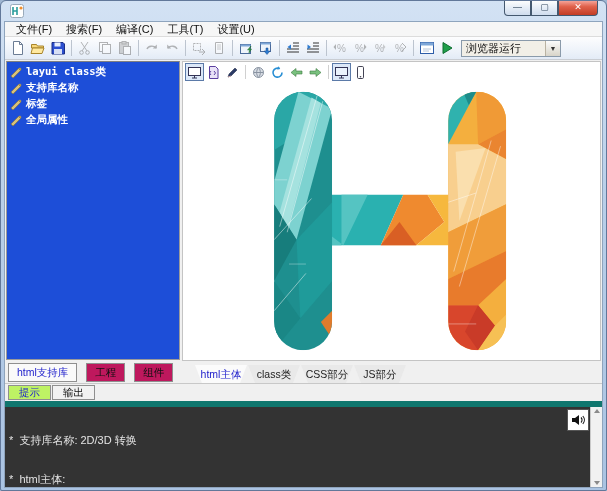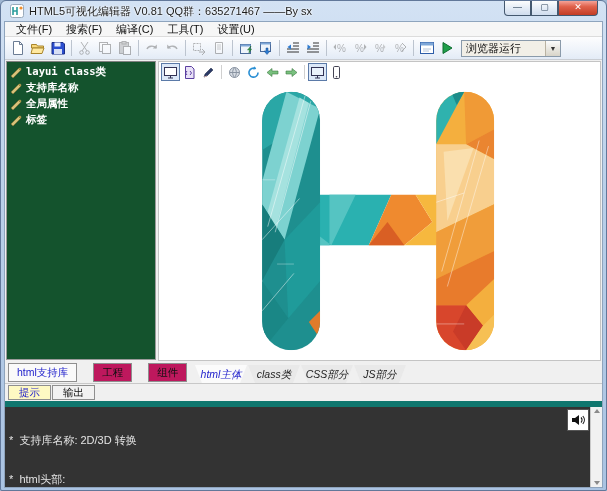--- a/index.html
+++ b/index.html
@@ -27,42 +27,42 @@
   
   .toolbar{height:23px;display:flex;align-items:center;background:linear-gradient(#fdfdfe,#eef3fa 60%,#e3ebf6);border-bottom:1px solid #c9cdd3;padding-left:3px;}
   .tbtn{width:20px;height:19px;display:flex;align-items:center;justify-content:center;border:1px solid transparent;flex:0 0 auto;}
   .tbtn.dis{filter:grayscale(1);opacity:.45;}
   .tsep{width:1px;height:16px;background:#bcc4cf;margin:0 3px;flex:0 0 auto;}
   .combo{margin-left:4px;width:100px;height:17px;border:1px solid #8a9aaa;background:#f2efe7;display:flex;align-items:center;}
   .combo .val{flex:1;padding:0 4px;white-space:nowrap;overflow:hidden;}
   .combo .drop{width:15px;height:100%;border-left:1px solid #b9b2a2;background:linear-gradient(#fbfbfb,#d8d4c8);display:flex;align-items:center;justify-content:center;font-size:7px;color:#333;}
   
   .workspace{flex:1;display:flex;min-height:0;}
-  .sidepanel{width:150px;background:#14532d;border:1px solid #9a9a9a;border-top-color:#808080;margin:1px 0 2px 1px;padding:2px 0;overflow:hidden;}
+  .sidepanel{width:174px;background:#1d4ed8;border:1px solid #9a9a9a;border-top-color:#808080;margin:1px 0 2px 1px;padding:2px 0;overflow:hidden;}
   .tree-item{display:flex;align-items:center;gap:4px;padding:1px 3px;color:#fff;font-family:"DejaVu Sans Mono","Liberation Mono",monospace;font-weight:bold;font-size:10.5px;white-space:nowrap;}
   .tree-ico{width:12px;height:12px;flex:0 0 auto;}
   .editor{flex:1;background:#fff;margin:1px 1px 1px 2px;border:1px solid #c4c4c4;display:flex;flex-direction:column;min-width:0;}
   .pvbar{height:20px;display:flex;align-items:center;padding:1px 2px;background:#fff;}
   .pbtn{width:19px;height:18px;display:flex;align-items:center;justify-content:center;border:1px solid transparent;flex:0 0 auto;}
   .pbtn.pressed{border:1px solid #5b7aa8;background:#dce8f8;}
   .psep{width:1px;height:14px;background:#d0d0d0;margin:0 3px;}
   .logo-wrap{flex:1;display:flex;align-items:center;justify-content:center;min-height:0;}
   
   .tabsrow{height:22px;display:flex;align-items:stretch;background:#f0f0f0;border-bottom:1px solid #c8c8c8;}
-  .ltabs{width:180px;display:flex;padding:1px 0 1px 3px;gap:16px;}
+  .ltabs{width:180px;display:flex;padding:1px 0 1px 3px;gap:9px;}
   .ltab{border:1px solid #8f8f8f;background:#be185d;padding:0 8px;display:flex;align-items:center;white-space:nowrap;font-size:10.5px;}
   .ltab.active{color:#2222cc;background:#fafafa;}
   .etabs{display:flex;align-items:flex-end;margin-left:10px;padding-top:2px;}
   .etab{position:relative;height:0;border-top:18px solid #e9e9e9;border-left:7px solid transparent;border-right:7px solid transparent;margin-right:1px;min-width:52px;}
-  .etab>span{position:absolute;top:-18px;left:-4px;right:-4px;text-align:center;line-height:18px;white-space:nowrap;font-size:10.5px;color:#222;font-style:italic;}
+  .etab>span{position:absolute;top:-18px;left:-4px;right:-4px;text-align:center;line-height:18px;white-space:nowrap;font-size:10.5px;color:#222;}
   .etab.active{border-top-color:#fbfbfb;}
   .etab.active>span{color:#2222cc;}
   .outtabs{height:17px;display:flex;align-items:center;background:#f0f0f0;padding-left:3px;gap:1px;}
   .otab{border:1px solid #8f8f8f;background:#f2f2f2;padding:0 10px;height:15px;display:flex;align-items:center;font-size:10.5px;}
-  .otab.active{color:#2222cc;background:#fef9c3;text-align:center;}
+  .otab.active{color:#2222cc;background:#bef264;text-align:center;}
   
   .console{height:86px;position:relative;background:#333;border-top:6px solid #0f766e;overflow:hidden;}
   .console-text{padding:1px 4px;color:#e4e4e4;font-size:11px;line-height:13px;white-space:pre;font-family:"Liberation Sans","DejaVu Sans",sans-serif;}
   .sound-btn{position:absolute;top:2px;right:13px;width:22px;height:22px;background:#fff;border:1px solid #555;display:flex;align-items:center;justify-content:center;}
   .vscroll{position:absolute;top:0;right:0;bottom:0;width:12px;background:#f1f1f1;border-left:1px solid #c9c9c9;display:flex;flex-direction:column;justify-content:space-between;align-items:center;padding:2px 0;}
   .arr{width:0;height:0;border-left:3px solid transparent;border-right:3px solid transparent;}
   .arr.up{border-bottom:4px solid #8a8a8a;}
   .arr.down{border-top:4px solid #8a8a8a;}
   svg{display:block;}
 </style>
@@ -72,21 +72,20 @@
 <div class="win">
 
   <div class="titlebar">
     <span class="app-ico">
       <svg width="14" height="14" viewBox="0 0 14 14">
           <rect x="0.5" y="0.5" width="13" height="13" rx="2" fill="#fff" stroke="#9ab"></rect>
           <path d="M3 3v8M3 7h4M7 3v8" stroke="#2a9d9d" stroke-width="1.6" fill="none"></path>
           <circle cx="11" cy="4" r="1.6" fill="#f0902f"></circle>
         </svg>
     </span>
-    <span class="title-text">HTML5可视化编辑器 V0.81 QQ群：635271467 ——By sx</span>
     <div class="winbtns">
       <div class="wbtn min">
           <span class="glyph">—</span>
         </div>
       <div class="wbtn">
           <span class="glyph">▢</span>
         </div>
       <div class="wbtn close">
           <span class="glyph">✕</span>
         </div>
@@ -263,30 +262,30 @@
             </span>
           <span>支持库名称</span>
         </div>
         <div class="tree-item">
           <span class="tree-ico">
               <svg width="12" height="12" viewBox="0 0 12 12">
                 <path d="M1 10l7.5-7.5 2 2L3 12z" fill="#d8c27a" stroke="#8a7434" stroke-width=".6"></path>
                 <path d="M8.5 2.5l1.5-1 1.5 1.5-1 1.5z" fill="#b59a4e"></path>
               </svg>
             </span>
-          <span>全局属性</span>
+          <span>标签</span>
         </div>
         <div class="tree-item">
           <span class="tree-ico">
               <svg width="12" height="12" viewBox="0 0 12 12">
                 <path d="M1 10l7.5-7.5 2 2L3 12z" fill="#d8c27a" stroke="#8a7434" stroke-width=".6"></path>
                 <path d="M8.5 2.5l1.5-1 1.5 1.5-1 1.5z" fill="#b59a4e"></path>
               </svg>
             </span>
-          <span>标签</span>
+          <span>全局属性</span>
         </div>
       </div>
 
       <div class="editor">
         <div class="pvbar">
           <span class="pbtn pressed">
               <svg width="15" height="15" viewBox="0 0 15 15">
                 <rect x="1.5" y="2.5" width="12" height="8" fill="#fff" stroke="#335"></rect>
                 <path d="M5 13h5M7.5 10.5V13" stroke="#335"></path>
               </svg>
@@ -425,21 +424,21 @@
           <span>提示</span>
         </div>
       <div class="otab">
           <span>输出</span>
         </div>
     </div>
 
     <div class="console">
       <div class="console-text">
         <div>*  支持库名称: 2D/3D 转换</div>
-        <div>*  html头部:</div>
+        <div>*  html主体:</div>
         
       </div>
       <div class="sound-btn">
         <svg width="16" height="16" viewBox="0 0 16 16">
             <path d="M2 6v4h3l4 3V3L5 6z" fill="#111"></path>
             <path d="M11 5.5a3.5 3.5 0 0 1 0 5M12.8 4a6 6 0 0 1 0 8" fill="none" stroke="#111" stroke-width="1.1"></path>
           </svg>
       </div>
       <div class="vscroll">
         <span class="arr up"></span>

